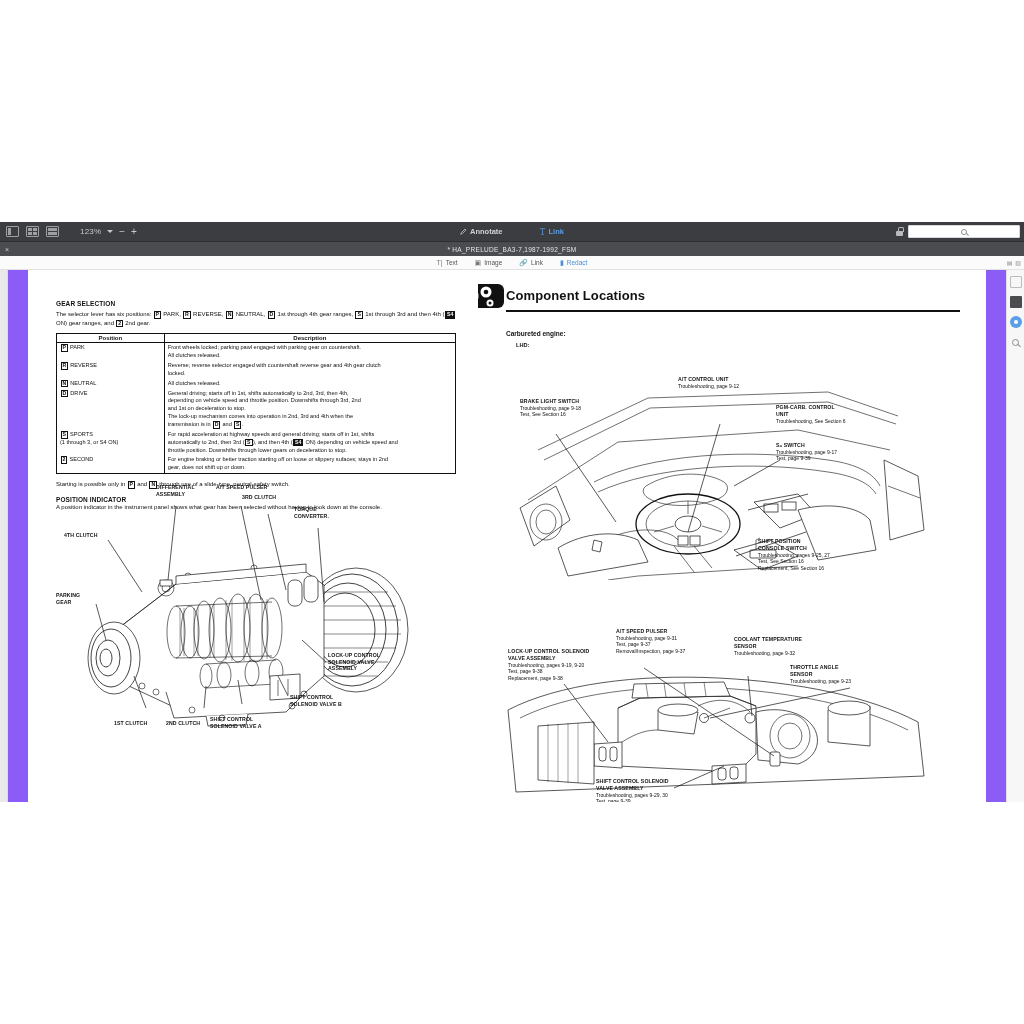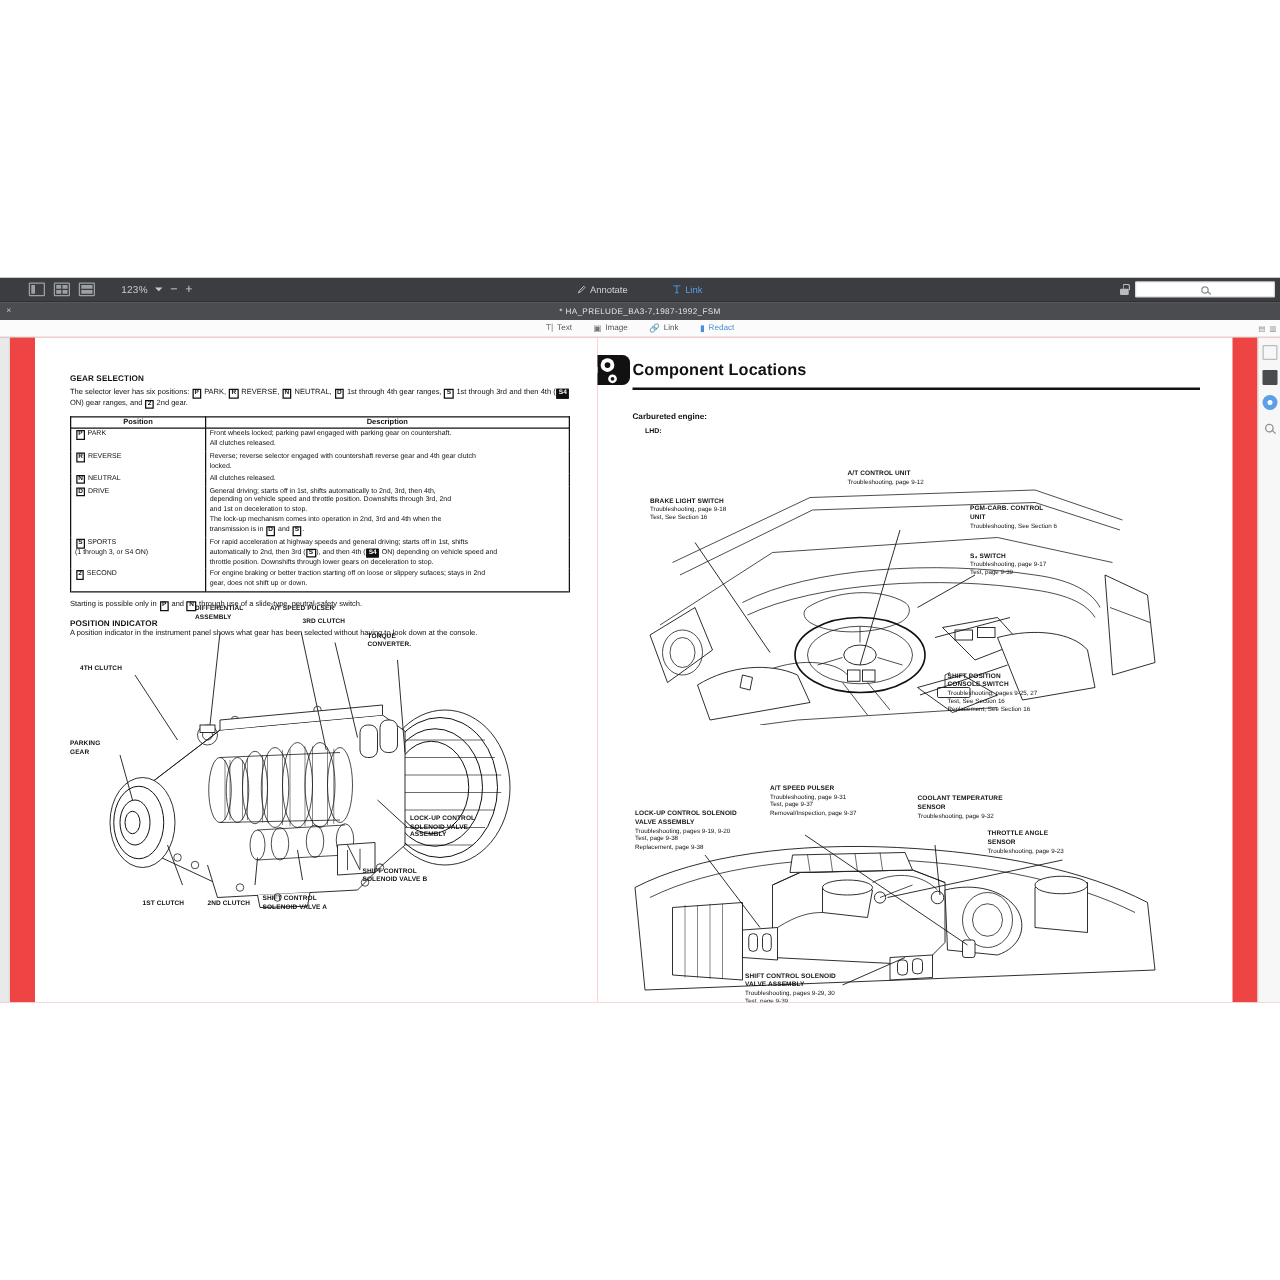--- a/index.html
+++ b/index.html
@@ -14,21 +14,21 @@
   
   .app-window {
     position: absolute; left: 0; top: 222px; width: 1024px; height: 580px;
     background: #f2f2f2;
     overflow: hidden;
   }
   .toolbar {
     height: 20px; background: #3b3d40; display: flex; align-items: center;
     position: relative; border-bottom: 1px solid #2c2e30;
   }
-  .tb-left { display: flex; align-items: center; gap: 7px; padding-left: 23px; }
+  .tb-left { display: flex; align-items: center; gap: 7px; padding-left: 6px; }
   .tb-icon {
     width: 13px; height: 11px; border: 1px solid #a8abae; border-radius: 1px;
     position: relative; display: inline-block; cursor: pointer; opacity: .9;
   }
   .tb-icon.single::before {
     content:''; position:absolute; left:1px; top:1px; bottom:1px; width:3px; background:#a8abae;
   }
   .tb-icon.grid::before{
     content:''; position:absolute; left:1px; top:1px; width:4px; height:3px;
     background:#a8abae; box-shadow: 5px 0 0 #a8abae, 0 4px 0 #a8abae, 5px 4px 0 #a8abae;
@@ -36,21 +36,21 @@
   .tb-icon.rows::before{
     content:''; position:absolute; left:1px; top:1px; width:9px; height:3px;
     background:#a8abae; box-shadow: 0 4px 0 #a8abae;
   }
   .zoom-group { display:flex; align-items:center; gap:6px; margin-left:14px; color:#c8cbce; font-size:8px; }
   .zoom-val { font-size: 8px; letter-spacing:.2px; }
   .caret { width:0;height:0;border-left:3px solid transparent;border-right:3px solid transparent;border-top:3px solid #c8cbce; }
   .zbtn { color:#c8cbce; font-size:10px; line-height:1; cursor:pointer; user-select:none; }
   .tb-center {
     position:absolute; left:0; right:0; top:0; bottom:0;
-    display:flex; align-items:center; justify-content:center; gap:36px; pointer-events:none;
+    display:flex; align-items:center; justify-content:center; gap:36px; pointer-events:none;font-weight:bold;
   }
   .tb-center > * { pointer-events:auto; }
   .tb-btn { display:flex; align-items:center; gap:3px; font-size:7.5px; color:#d0d3d6; cursor:pointer; }
   .tb-btn.active { color:#5a9fe8; }
   .tb-right { position:absolute; right:4px; top:0; bottom:0; display:flex; align-items:center; gap:5px; }
   .lock-ic { width:7px;height:9px; position:relative; }
   .lock-ic::before{content:'';position:absolute;left:0;bottom:0;width:7px;height:5px;background:#b9bcbf;border-radius:1px;}
   .lock-ic::after{content:'';position:absolute;left:1.5px;top:0;width:4px;height:4px;border:1.2px solid #b9bcbf;border-bottom:none;border-radius:2px 2px 0 0;}
   .search-box {
     width: 112px; height: 13px; background:#ffffff; border:1px solid #d7d9db; border-radius:1px;
@@ -69,21 +69,21 @@
   
   .toolbar2 { height:14px; background:#fbfbfb; border-bottom:1px solid #e2e2e2; position:relative; display:flex; align-items:center; }
   .tb2-center { position:absolute; left:0; right:0; display:flex; align-items:center; justify-content:center; gap:17px; }
   .tb2-btn { display:flex; align-items:center; gap:3px; font-size:6.5px; color:#555; cursor:pointer; }
   .tb2-btn .gl { font-size:7px; color:#777; }
   .tb2-btn.blue .gl { color:#4b8fd6; }
   .tb2-btn.blue { color:#4b8fd6; }
   .tb2-right { position:absolute; right:3px; display:flex; gap:3px; align-items:center; color:#8a8d90; font-size:6px;}
 
   
-  .doc-area { position:relative; height: 532px; background:#ef4444; display:flex; }
+  .doc-area { position:relative; height: 532px; background:#8b5cf6; display:flex; }
   .left-rail { width: 8px; background:#e9e9e9; border-right:1px solid #dcdcdc; }
   .pages-wrap { flex:1; position:relative; display:flex; justify-content:center; gap:0px; padding-top:0px; }
   .right-rail {
     width: 18px; background:#f7f7f7; border-left:1px solid #e0e0e0;
     display:flex; flex-direction:column; align-items:center; gap:8px; padding-top:6px;
   }
   .rail-ic { width:12px; height:12px; display:flex; align-items:center; justify-content:center; cursor:pointer; }
   .rail-ic.sq { border:1px solid #b9bcbf; border-radius:1px; }
   .rail-ic.dark { background:#4a4c4f; border-radius:1px; }
   .rail-ic.blue { background:#5a9fe8; border-radius:50%; position:relative;}

